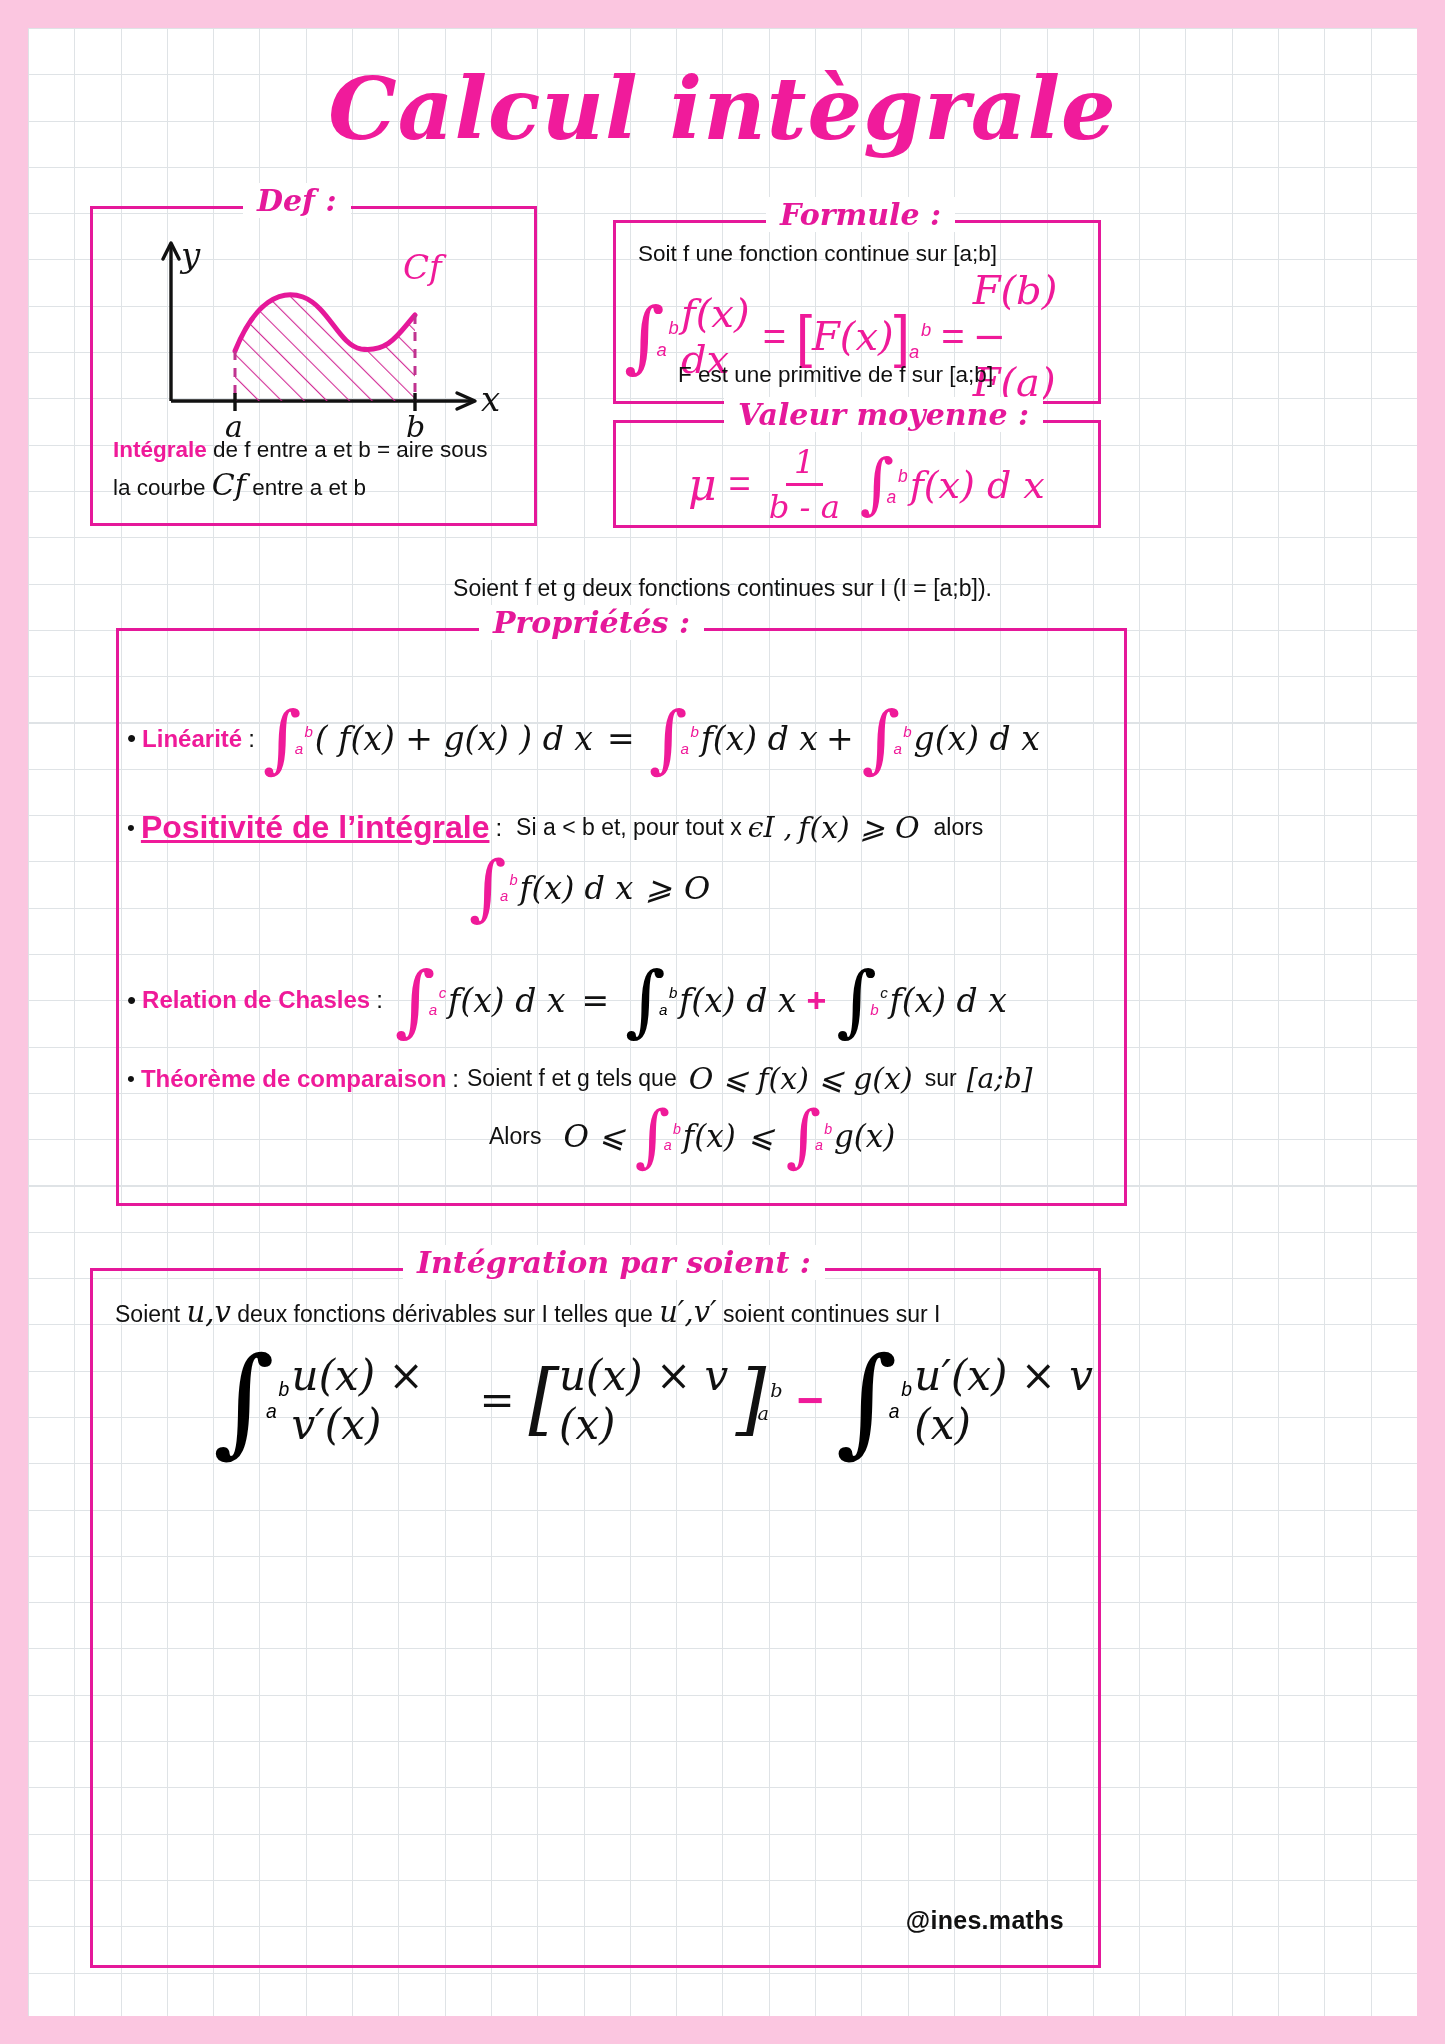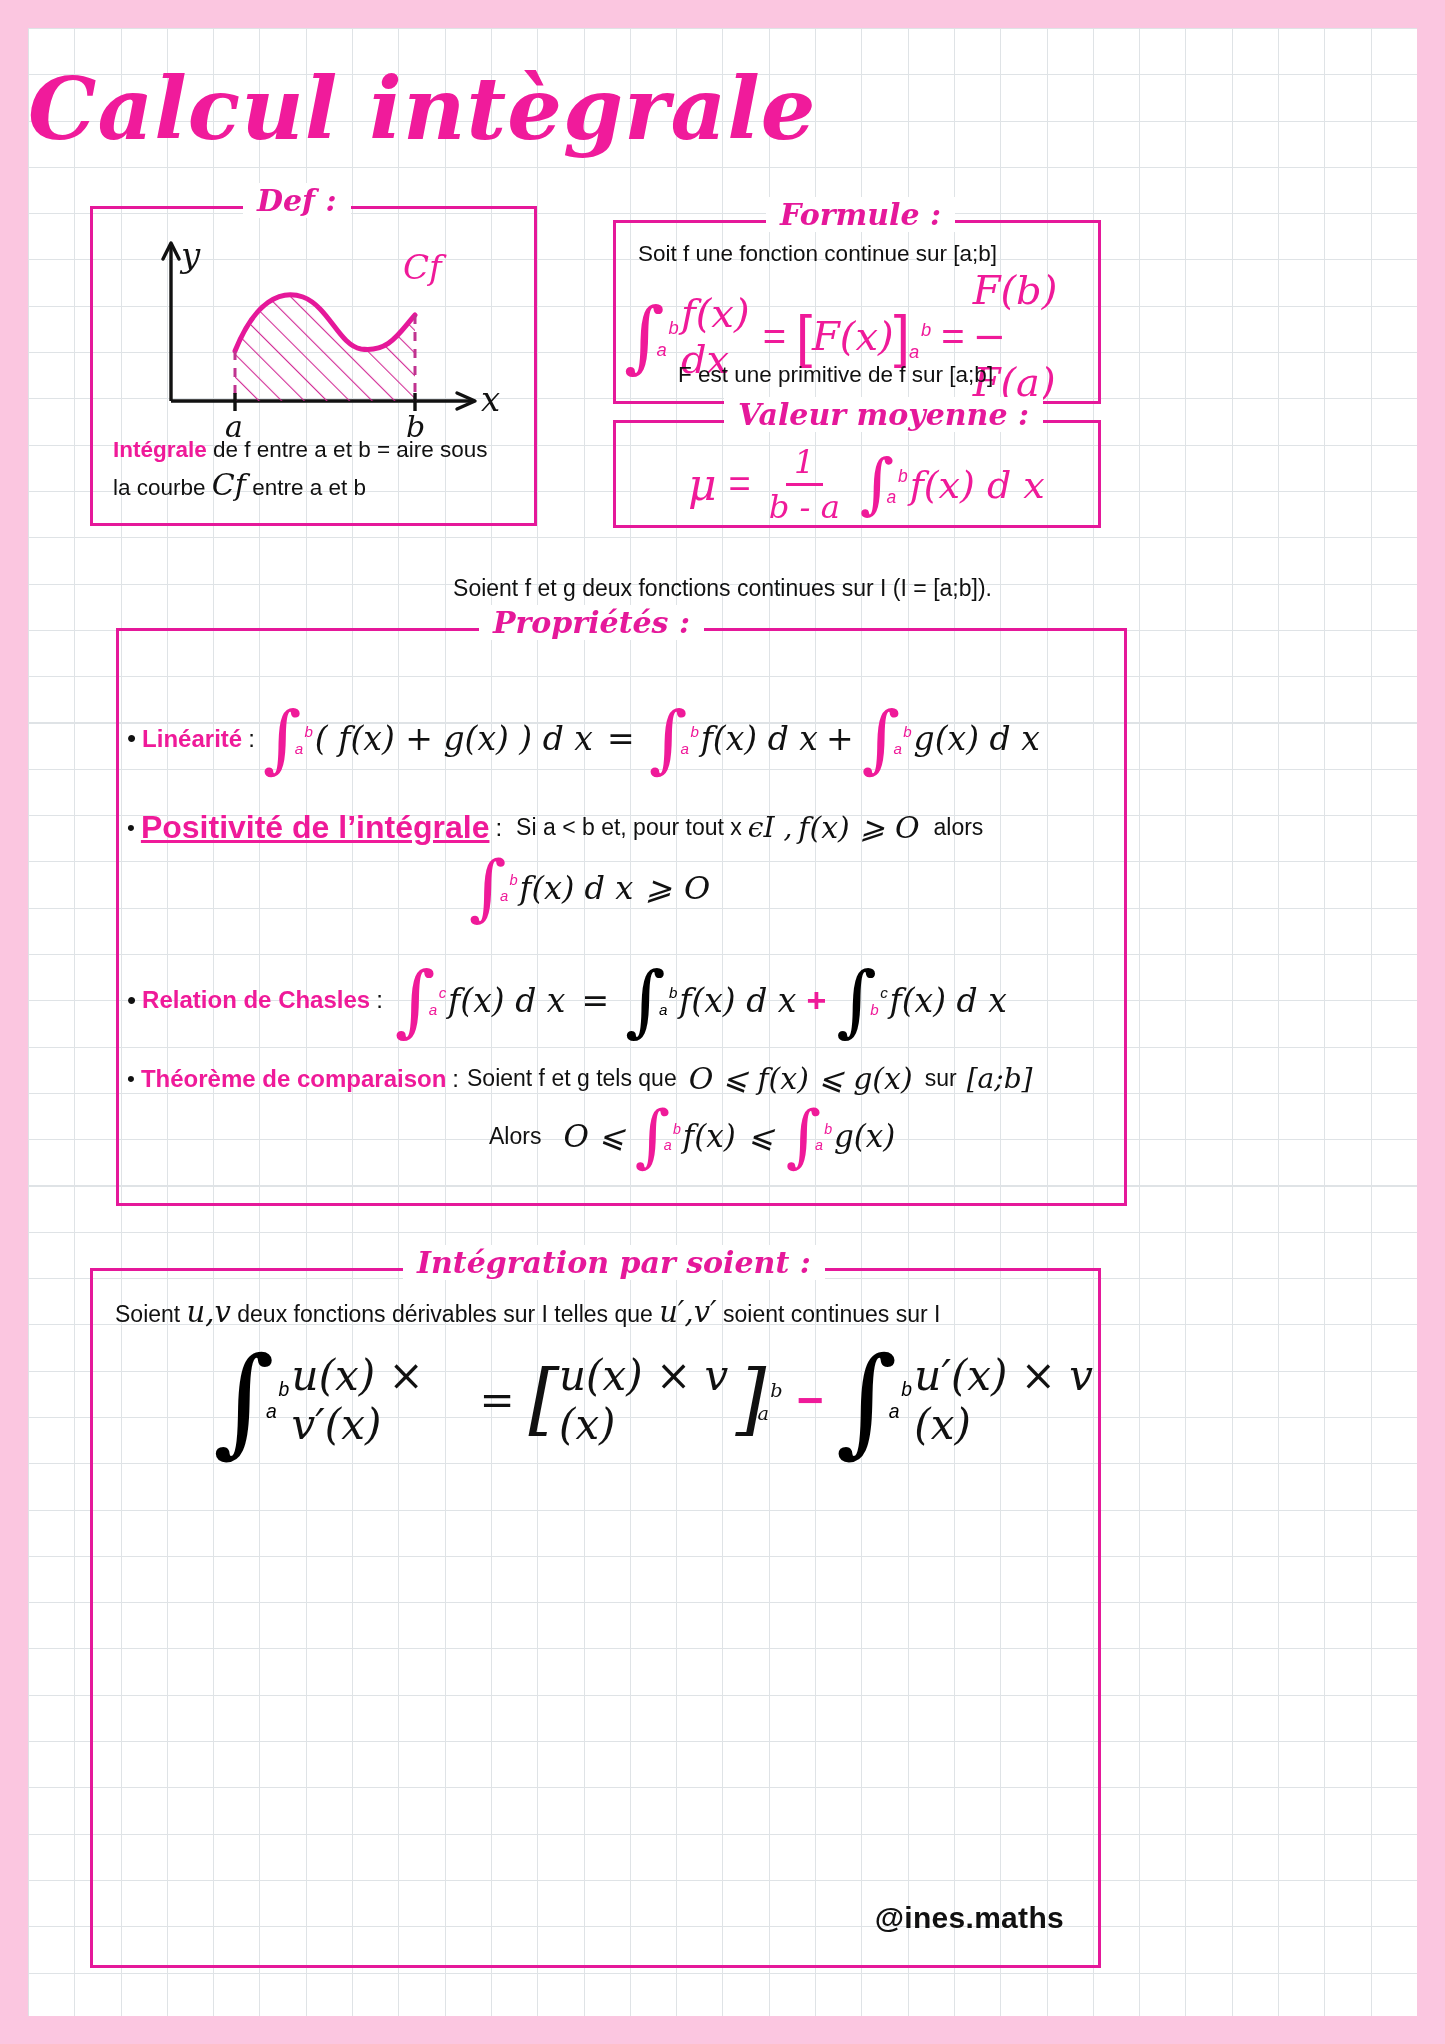--- a/index.html
+++ b/index.html
@@ -17,21 +17,21 @@
     background:
       repeating-linear-gradient(to right,  #dfe3e6 0 1px, transparent 1px 46.3px),
       repeating-linear-gradient(to bottom, #dfe3e6 0 1px, transparent 1px 46.3px),
       #ffffff;
     box-sizing:border-box;
   }
   .abs{position:absolute;}
   
   #title{
     top:36px; left:0; width:100%;
-    text-align:left;
+    text-align:center;
     color:#f01b9b;
     font-family:"DejaVu Serif", serif;
     font-style:italic;
     font-weight:bold;
     font-size:86px;
     letter-spacing:1px;
     line-height:1.05;
   }
   
   .box{
@@ -91,21 +91,21 @@
     display:inline-flex;flex-direction:column;align-items:center;
     vertical-align:middle;font-size:.85em;margin:0 .18em;
   }
   .frac .num{border-bottom:3px solid #ef1a99;padding:0 .25em 2px;}
   .frac .den{padding-top:2px;}
   
   svg{display:block;}
   
   #handle{
     right:34px; bottom:30px;
-    font-weight:bold; font-size:30px; color:#111;
+    font-weight:bold; font-size:25px; color:#111;
     letter-spacing:.3px;
   }
 </style>
 </head>
 <body>
 
 <div id="page">
 
   <div class="abs" id="title">Calcul intègrale</div>
 

